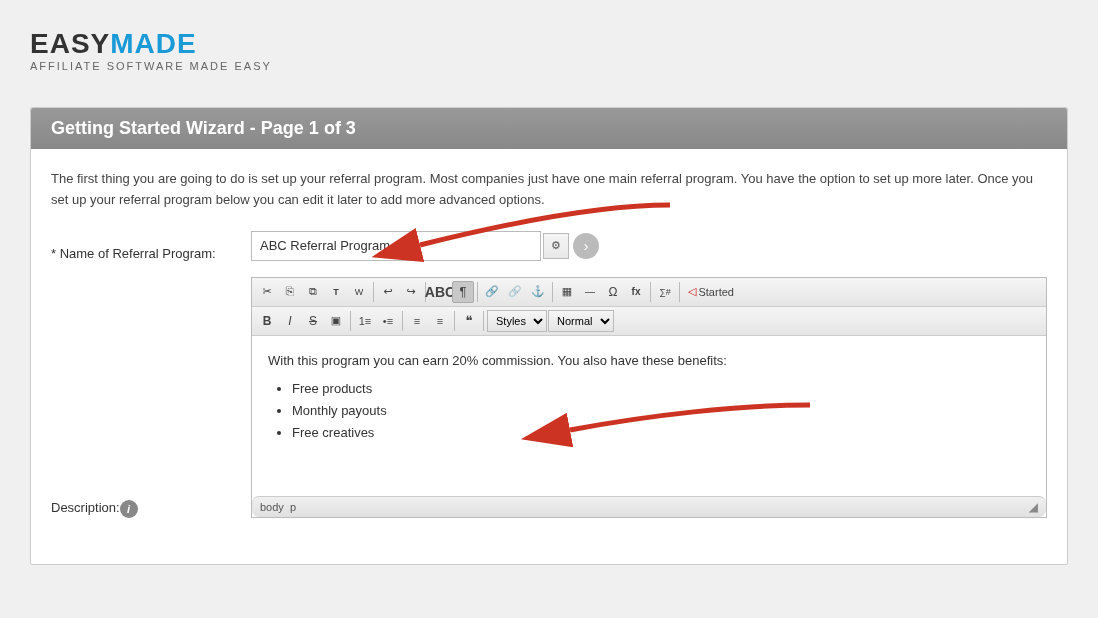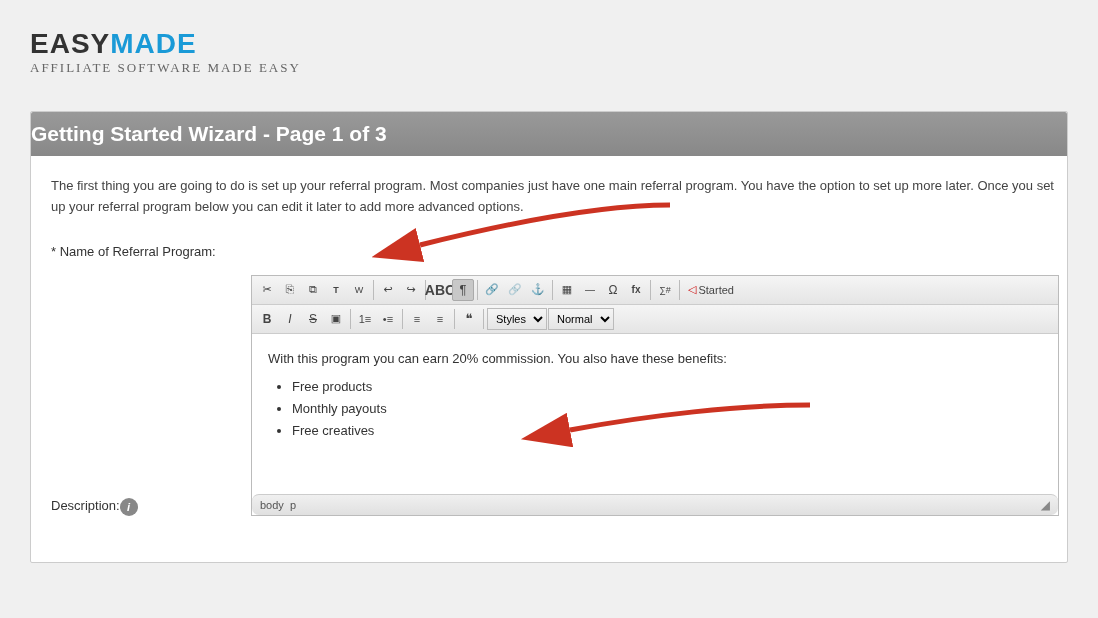--- a/index.html
+++ b/index.html
@@ -26,46 +26,45 @@
       font-size: 28px;
       font-weight: bold;
       letter-spacing: 1px;
       color: #333;
       line-height: 1;
     }
     .logo-omni span.blue {
       color: #1a9ad7;
     }
     .logo-tagline {
-      font-size: 13px;
+      font-size: 11px;
       letter-spacing: 2px;
       color: #666;
       text-transform: uppercase;
       margin-top: 2px;
-      font-family: Liberation Serif, serif;
     }
 
     
     .wizard-panel {
       background: #fff;
       border: 1px solid #ccc;
       border-radius: 2px;
     }
 
     .wizard-header {
       background: linear-gradient(to bottom, #999, #888);
       color: #fff;
-      font-size: 21px;
+      font-size: 18px;
       font-weight: bold;
-      padding: 10px 0;
+      padding: 10px 20px;
       border-radius: 2px 2px 0 0;
     }
 
     .wizard-body {
-      padding: 20px 8px 30px 20px;
+      padding: 20px 20px 30px 20px;
     }
 
     .wizard-description {
       font-size: 13px;
       color: #444;
       line-height: 1.6;
       margin-bottom: 20px;
     }
 
     
@@ -273,20 +272,27 @@
   <div class="wizard-panel">
     <div class="wizard-header">
       <span>Getting Started Wizard - Page 1 of 3</span>
     </div>
     <div class="wizard-body">
       <p class="wizard-description">The first thing you are going to do is set up your referral program. Most companies just have one main referral program. You have the option to set up more later. Once you set up your referral program below you can edit it later to add more advanced options.</p>
 
       <div class="form-row">
         <div class="form-label">
           <span>* Name of Referral Program:</span>
+        </div>
+        <div class="form-control-area">
+          <div class="name-input-wrapper">
+            <input type="text" class="name-input" value="ABC Referral Program" style="">
+            <div class="input-icon-btn">⚙</div>
+            <div class="input-circle-btn">›</div>
+          </div>
         </div>
       </div>
 
       <div class="form-row">
         <div class="form-label">
           <div class="desc-label-area">
             <span>Description:</span>
             <div class="info-icon">i</div>
           </div>
         </div>

